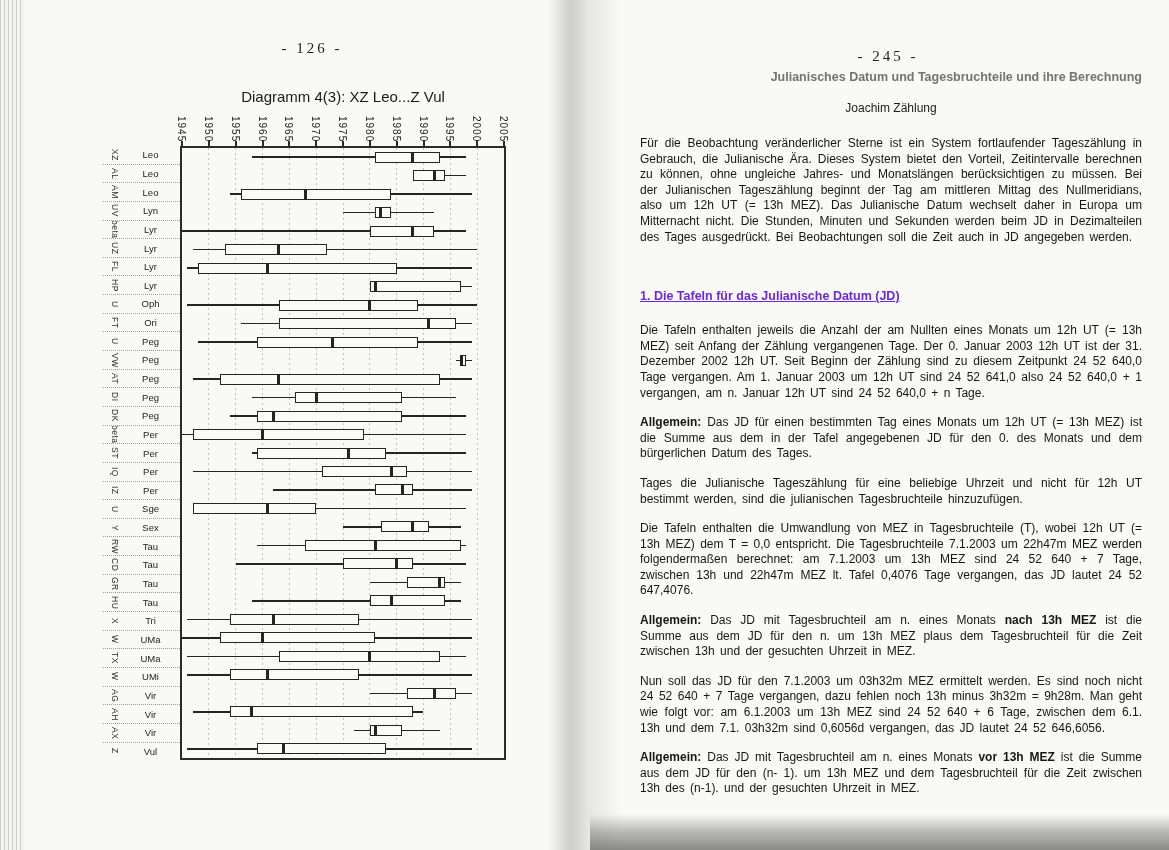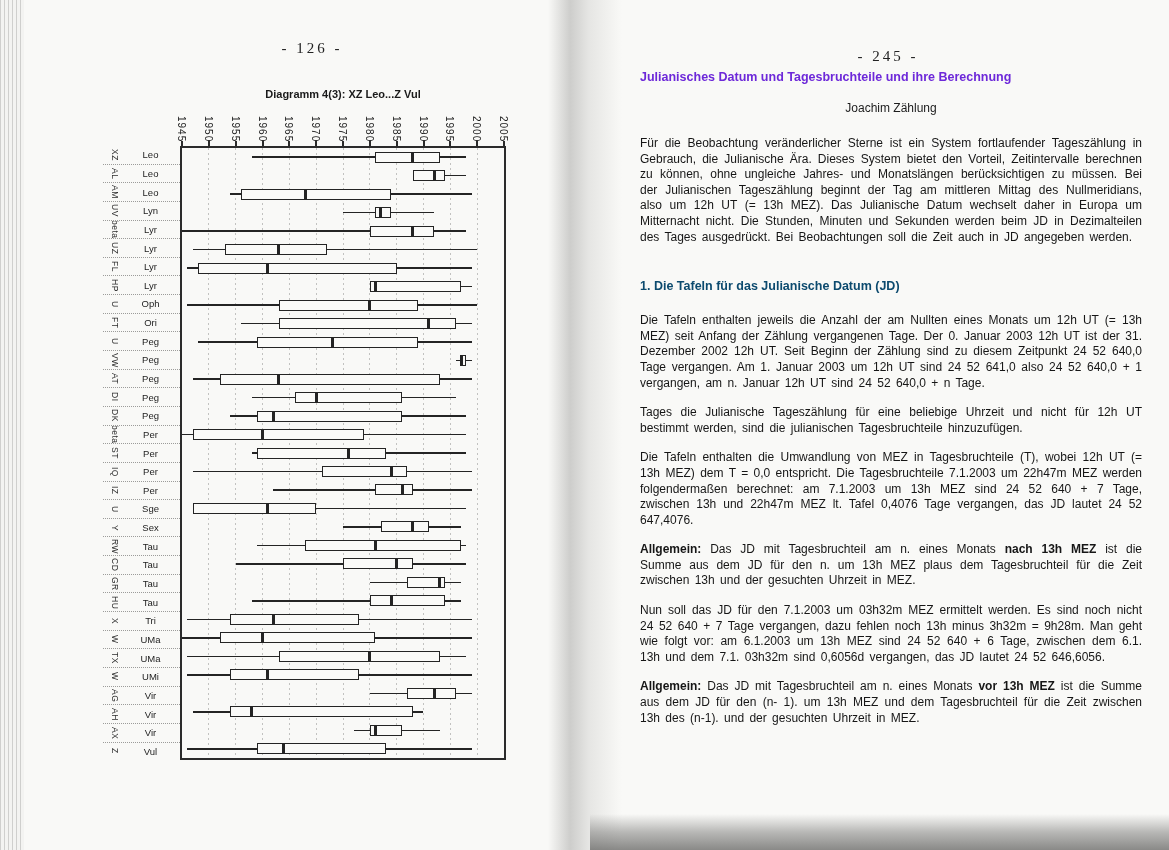--- a/index.html
+++ b/index.html
@@ -18,21 +18,21 @@
             background:linear-gradient(180deg, rgba(120,120,118,0) 0%, rgba(120,120,118,0.50) 50%, rgba(100,100,98,0.75) 100%); }
 
   
   .pagenum { position:absolute; font-family:"Liberation Serif", serif; font-size:15px;
              letter-spacing:3px; color:#222; width:140px; text-align:center; }
   .pagenum-left  { left:242px; top:40px; }
   .pagenum-right { left:818px; top:40px;margin-top:8px; }
 
   
   .chart-title { position:absolute; left:180px; top:88px; width:326px; text-align:center;
-                 font-size:11px; font-weight:bold; color:#1a1a1a; }
+                 font-size:15px; font-weight:normal; color:#1a1a1a; }
   .axis { position:absolute; left:182px; top:98px; width:322px; height:46px; }
   .axis span { position:absolute; bottom:2px; writing-mode:vertical-rl; font-size:10px;
                letter-spacing:1px; color:#1d1d1d; }
   .plot { position:absolute; left:180px; top:146px; width:326px; height:614px;
           border:2px solid #2b2b2b; }
   .gridline { position:absolute; top:0; width:1px; height:100%;
               background:repeating-linear-gradient(180deg,#c2c2c0 0 2px, transparent 2px 5px); }
   .toptick { position:absolute; width:2px; height:5px; top:-7px; background:#2b2b2b; }
   .whisker { position:absolute; height:1.5px; background:#242424; z-index:1; }
   .bp-box { position:absolute; height:11px; border:1.6px solid #242424; background:#fafaf8; z-index:2; }
@@ -40,25 +40,25 @@
   .row-labels { position:absolute; left:103px; top:146px; width:77px; height:614px;
                 display:flex; flex-direction:column; }
   .row-label { flex:1; display:flex; align-items:center; border-bottom:1px dotted #9c9c9a; overflow:hidden; }
   .row-label:last-child { border-bottom:none; }
   .var-name { writing-mode:vertical-rl; font-size:8.5px; width:13px; text-align:center;
               letter-spacing:.5px; color:#2e2e2e; margin-left:5px; line-height:13px; }
   .const-name { flex:1; text-align:center; font-size:9.5px; color:#1d1d1d; }
 
   
   .article { position:absolute; left:640px; top:70px; width:502px; }
-  .article-title { text-align:left; font-weight:bold; font-size:12.5px; margin-bottom:17px; color:#6d28d9; }
+  .article-title { text-align:right; font-weight:bold; font-size:12.5px; margin-bottom:17px; color:#737373; }
   .author { text-align:center; font-size:12px; margin-bottom:21px; }
   .para { font-size:12px; line-height:15.6px; text-align:justify; word-spacing:2px;
           margin-bottom:14px; color:#161616;margin-top:9px; }
-  .heading { font-size:12.5px; font-weight:bold; margin:34px 0 20px; color:#0c4a6e; }
+  .heading { font-size:12.5px; font-weight:bold; margin:44px 0 20px; color:#6d28d9;text-decoration:underline; }
   .bold { font-weight:bold; }
 </style>
 </head>
 <body>
 
 <div class="scan">
 
   <div class="binding"></div>
 
   <div class="pagenum pagenum-left">- 126 -</div>
@@ -346,20 +346,21 @@
 
   <div class="pagenum pagenum-right">- 245 -</div>
 
   <div class="article">
     <div class="article-title">Julianisches Datum und Tagesbruchteile und ihre Berechnung</div>
     <div class="author">Joachim Zählung</div>
     <div>
         <p class="para"><span>Für die Beobachtung veränderlicher Sterne ist ein System fortlaufender Tageszählung in Gebrauch, die Julianische Ära. Dieses System bietet den Vorteil, Zeitintervalle berechnen zu können, ohne ungleiche Jahres- und Monatslängen berücksichtigen zu müssen. Bei der Julianischen Tageszählung beginnt der Tag am mittleren Mittag des Nullmeridians, also um 12h UT (= 13h MEZ). Das Julianische Datum wechselt daher in Europa um Mitternacht nicht. Die Stunden, Minuten und Sekunden werden beim JD in Dezimalteilen des Tages ausgedrückt. Bei Beobachtungen soll die Zeit auch in JD angegeben werden.</span></p>
         <h3 class="heading"><span class="bold">1. Die Tafeln für das Julianische Datum (JD)</span></h3>
         <p class="para"><span>Die Tafeln enthalten jeweils die Anzahl der am Nullten eines Monats um 12h UT (= 13h MEZ) seit Anfang der Zählung vergangenen Tage. Der 0. Januar 2003 12h UT ist der 31. Dezember 2002 12h UT. Seit Beginn der Zählung sind zu diesem Zeitpunkt 24 52 640,0 Tage vergangen. Am 1. Januar 2003 um 12h UT sind 24 52 641,0 also 24 52 640,0 + 1 vergangen, am n. Januar 12h UT sind 24 52 640,0 + n Tage.</span></p>
+        <p class="para"><span class="bold">Allgemein:</span><span> Das JD für einen bestimmten Tag eines Monats um 12h UT (= 13h MEZ) ist die Summe aus dem in der Tafel angegebenen JD für den 0. des Monats und dem bürgerlichen Datum des Tages.</span></p>
         <p class="para"><span>Tages die Julianische Tageszählung für eine beliebige Uhrzeit und nicht für 12h UT bestimmt werden, sind die julianischen Tagesbruchteile hinzuzufügen.</span></p>
         <p class="para"><span>Die Tafeln enthalten die Umwandlung von MEZ in Tagesbruchteile (T), wobei 12h UT (= 13h MEZ) dem T = 0,0 entspricht. Die Tagesbruchteile 7.1.2003 um 22h47m MEZ werden folgendermaßen berechnet: am 7.1.2003 um 13h MEZ sind 24 52 640 + 7 Tage, zwischen 13h und 22h47m MEZ lt. Tafel 0,4076 Tage vergangen, das JD lautet 24 52 647,4076.</span></p>
         <p class="para"><span class="bold">Allgemein:</span><span> Das JD mit Tagesbruchteil am n. eines Monats </span><span class="bold">nach 13h MEZ</span><span> ist die Summe aus dem JD für den n. um 13h MEZ plaus dem Tagesbruchteil für die Zeit zwischen 13h und der gesuchten Uhrzeit in MEZ.</span></p>
         <p class="para"><span>Nun soll das JD für den 7.1.2003 um 03h32m MEZ ermittelt werden. Es sind noch nicht 24 52 640 + 7 Tage vergangen, dazu fehlen noch 13h minus 3h32m = 9h28m. Man geht wie folgt vor: am 6.1.2003 um 13h MEZ sind 24 52 640 + 6 Tage, zwischen dem 6.1. 13h und dem 7.1. 03h32m sind 0,6056d vergangen, das JD lautet 24 52 646,6056.</span></p>
         <p class="para"><span class="bold">Allgemein:</span><span> Das JD mit Tagesbruchteil am n. eines Monats </span><span class="bold">vor 13h MEZ</span><span> ist die Summe aus dem JD für den (n- 1). um 13h MEZ und dem Tagesbruchteil für die Zeit zwischen 13h des (n-1). und der gesuchten Uhrzeit in MEZ.</span></p>
       </div>
   </div>
 
   <div class="bottom-shade"></div>
 

